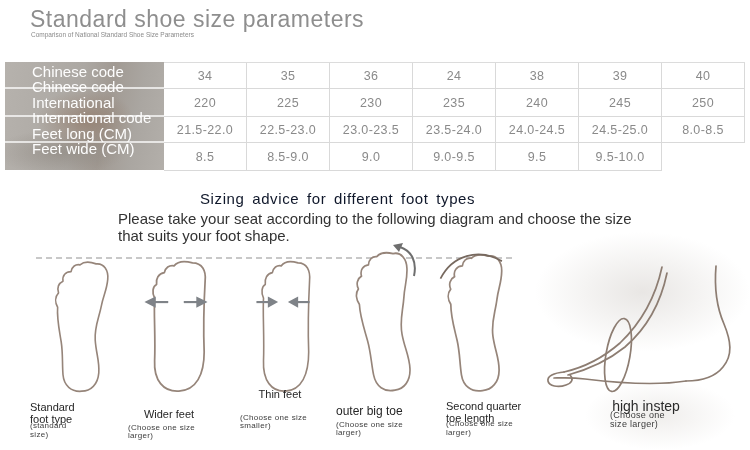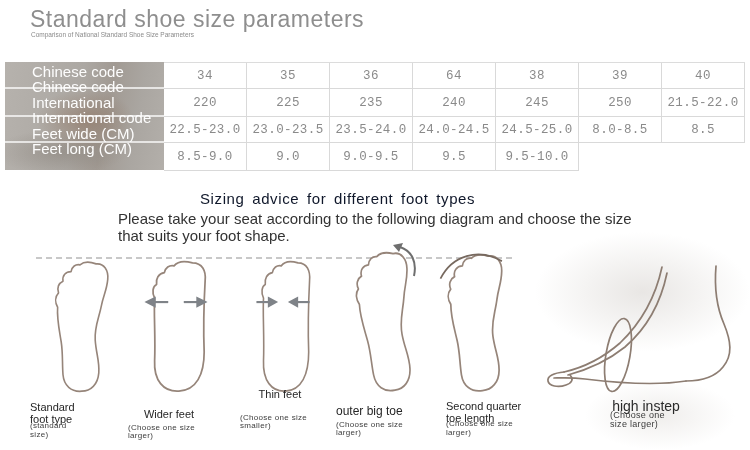--- a/index.html
+++ b/index.html
@@ -17,21 +17,21 @@
   .label-col{position:absolute;left:0;top:0;width:159px;height:108px;overflow:hidden;
      background:
        radial-gradient(70px 45px at 80px 58px, rgba(122,82,55,.38), rgba(122,82,55,0) 70%),
        radial-gradient(90px 30px at 55px 90px, rgba(90,80,70,.25), rgba(90,80,70,0) 75%),
        linear-gradient(100deg,#b6b2ad 0%,#aca8a3 45%,#a19a93 62%,#aaa6a1 80%,#b3afaa 100%);}
   .label-sep{position:absolute;left:0;width:159px;height:2px;background:rgba(255,255,255,.7);}
   .label-lines{position:absolute;left:27px;top:2px;color:#fdfdfd;font-size:15px;
                line-height:15.4px;white-space:nowrap;}
   .data-grid{position:absolute;left:159px;top:0;display:grid;
              grid-template-columns:repeat(7,83px);grid-template-rows:26px 28px 26px 28px;
-             border-top:1px solid #dcdcdc;font-family:Liberation Mono, monospace;}
+             border-top:1px solid #dcdcdc;}
   .cell{border-right:1px solid #d9d9d9;border-bottom:1px solid #d9d9d9;
         display:flex;align-items:center;justify-content:center;
         color:#8a8a8a;font-size:12.5px;letter-spacing:.4px;background:#fff;}
 
   
   .advice-heading{position:absolute;left:200px;top:190px;font-size:15px;color:#0f172a;
                   letter-spacing:.6px;word-spacing:3px;}
   .advice-text{position:absolute;left:118px;top:210px;width:532px;font-size:15px;
                line-height:17px;color:#333;}
 
@@ -73,34 +73,35 @@
   <div class="size-table">
     <div class="label-col">
       <div class="label-sep" style="top:25px"></div>
       <div class="label-sep" style="top:53px"></div>
       <div class="label-sep" style="top:79px"></div>
       <div class="label-lines" id="label-lines">
           <div>Chinese code</div>
           <div>Chinese code</div>
           <div>International</div>
           <div>International code</div>
+          <div>Feet long (CM)</div>
           <div>Feet wide (CM)</div>
-          <div>Feet long (CM)</div>
         </div>
     </div>
     <div class="data-grid" id="size-grid">
         <div class="cell">34</div>
         <div class="cell">35</div>
         <div class="cell">36</div>
-        <div class="cell">64</div>
+        <div class="cell">24</div>
         <div class="cell">38</div>
         <div class="cell">39</div>
         <div class="cell">40</div>
         <div class="cell">220</div>
         <div class="cell">225</div>
+        <div class="cell">230</div>
         <div class="cell">235</div>
         <div class="cell">240</div>
         <div class="cell">245</div>
         <div class="cell">250</div>
         <div class="cell">21.5-22.0</div>
         <div class="cell">22.5-23.0</div>
         <div class="cell">23.0-23.5</div>
         <div class="cell">23.5-24.0</div>
         <div class="cell">24.0-24.5</div>
         <div class="cell">24.5-25.0</div>

